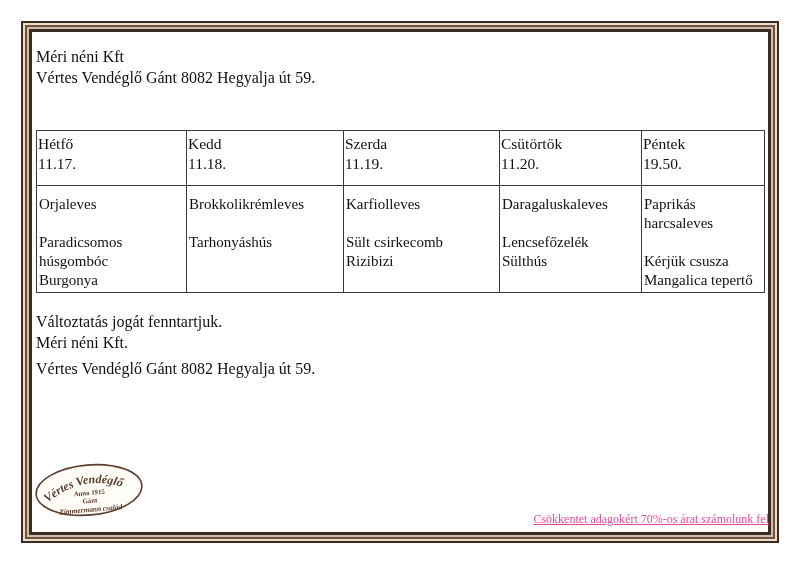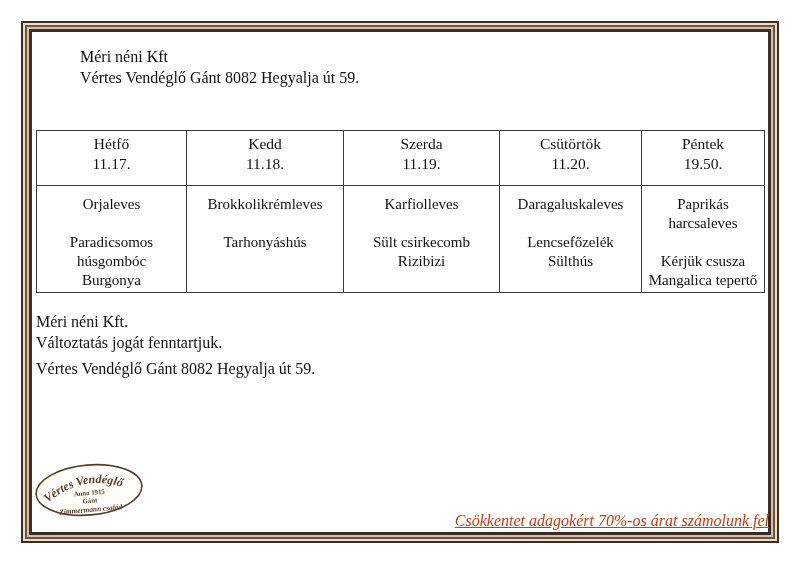--- a/index.html
+++ b/index.html
@@ -14,47 +14,47 @@
     border:2px solid #3e2c22;
     box-shadow:
       inset 0 0 0 2px #e9dfc9,
       inset 0 0 0 4px #75513a,
       inset 0 0 0 6px #cac1b3,
       inset 0 0 0 9px #3e2c22;
     pointer-events:none;
   }
   .doc-header {
     position:absolute; left:36px; top:46px;
-    font-size:16px; line-height:21px; white-space:nowrap;margin-left:44px;
+    font-size:16px; line-height:21px; white-space:nowrap;
   }
   table.menu {
     position:absolute; left:36px; top:130px; width:728px;
     border-collapse:collapse; table-layout:fixed;
   }
   table.menu th, table.menu td {
-    border:1px solid #3a3a3a; text-align:center; vertical-align:top;
+    border:1px solid #3a3a3a; text-align:left; vertical-align:top;
     overflow:hidden;
   }
   table.menu th {
     height:50px; padding-top:3px; font-weight:normal;
     font-size:15.5px; line-height:20px;
   }
   table.menu td {
     height:97px; padding:9px 2px 0 2px;
     font-size:15px; line-height:19px;
   }
   .doc-footer {
     position:absolute; left:36px; top:311px;
     font-size:16px; line-height:21px; white-space:nowrap;
   }
   .doc-footer .contact { margin-top:5px; }
   .discount-note {
     position:absolute; right:31px; top:512px;
-    font-size:16px; font-style:italic; text-decoration:underline;
-    color:#c2410c; white-space:nowrap;
+    font-size:12px; text-decoration:underline;
+    color:#ec4899; white-space:nowrap;
   }
   .logo-wrap { position:absolute; left:33px; top:461px; }
 </style>
 </head>
 <body>
 
 <div class="page">
 
   <div class="frame"></div>
 
@@ -125,22 +125,22 @@
             <div class="line">&nbsp;</div>
             <div class="line">Kérjük csusza</div>
             <div class="line">Mangalica tepertő</div>
           </td>
       </tr>
     </tbody>
   </table>
 
   <div class="doc-footer">
     <div class="notice">
+        <div class="ftr-line">Változtatás jogát fenntartjuk.</div>
         <div class="ftr-line">Méri néni Kft.</div>
-        <div class="ftr-line">Változtatás jogát fenntartjuk.</div>
       </div>
     <div class="contact">
         <div class="ftr-line">Vértes Vendéglő Gánt 8082 Hegyalja út 59.</div>
       </div>
   </div>
 
   <div class="logo-wrap">
     <svg width="113" height="58" viewBox="0 0 113 58">
       <g transform="rotate(-5 56 29)">
         <ellipse cx="56" cy="29" rx="53" ry="25" fill="#fffdf8" stroke="#5a3c2c" stroke-width="1.6"></ellipse>

